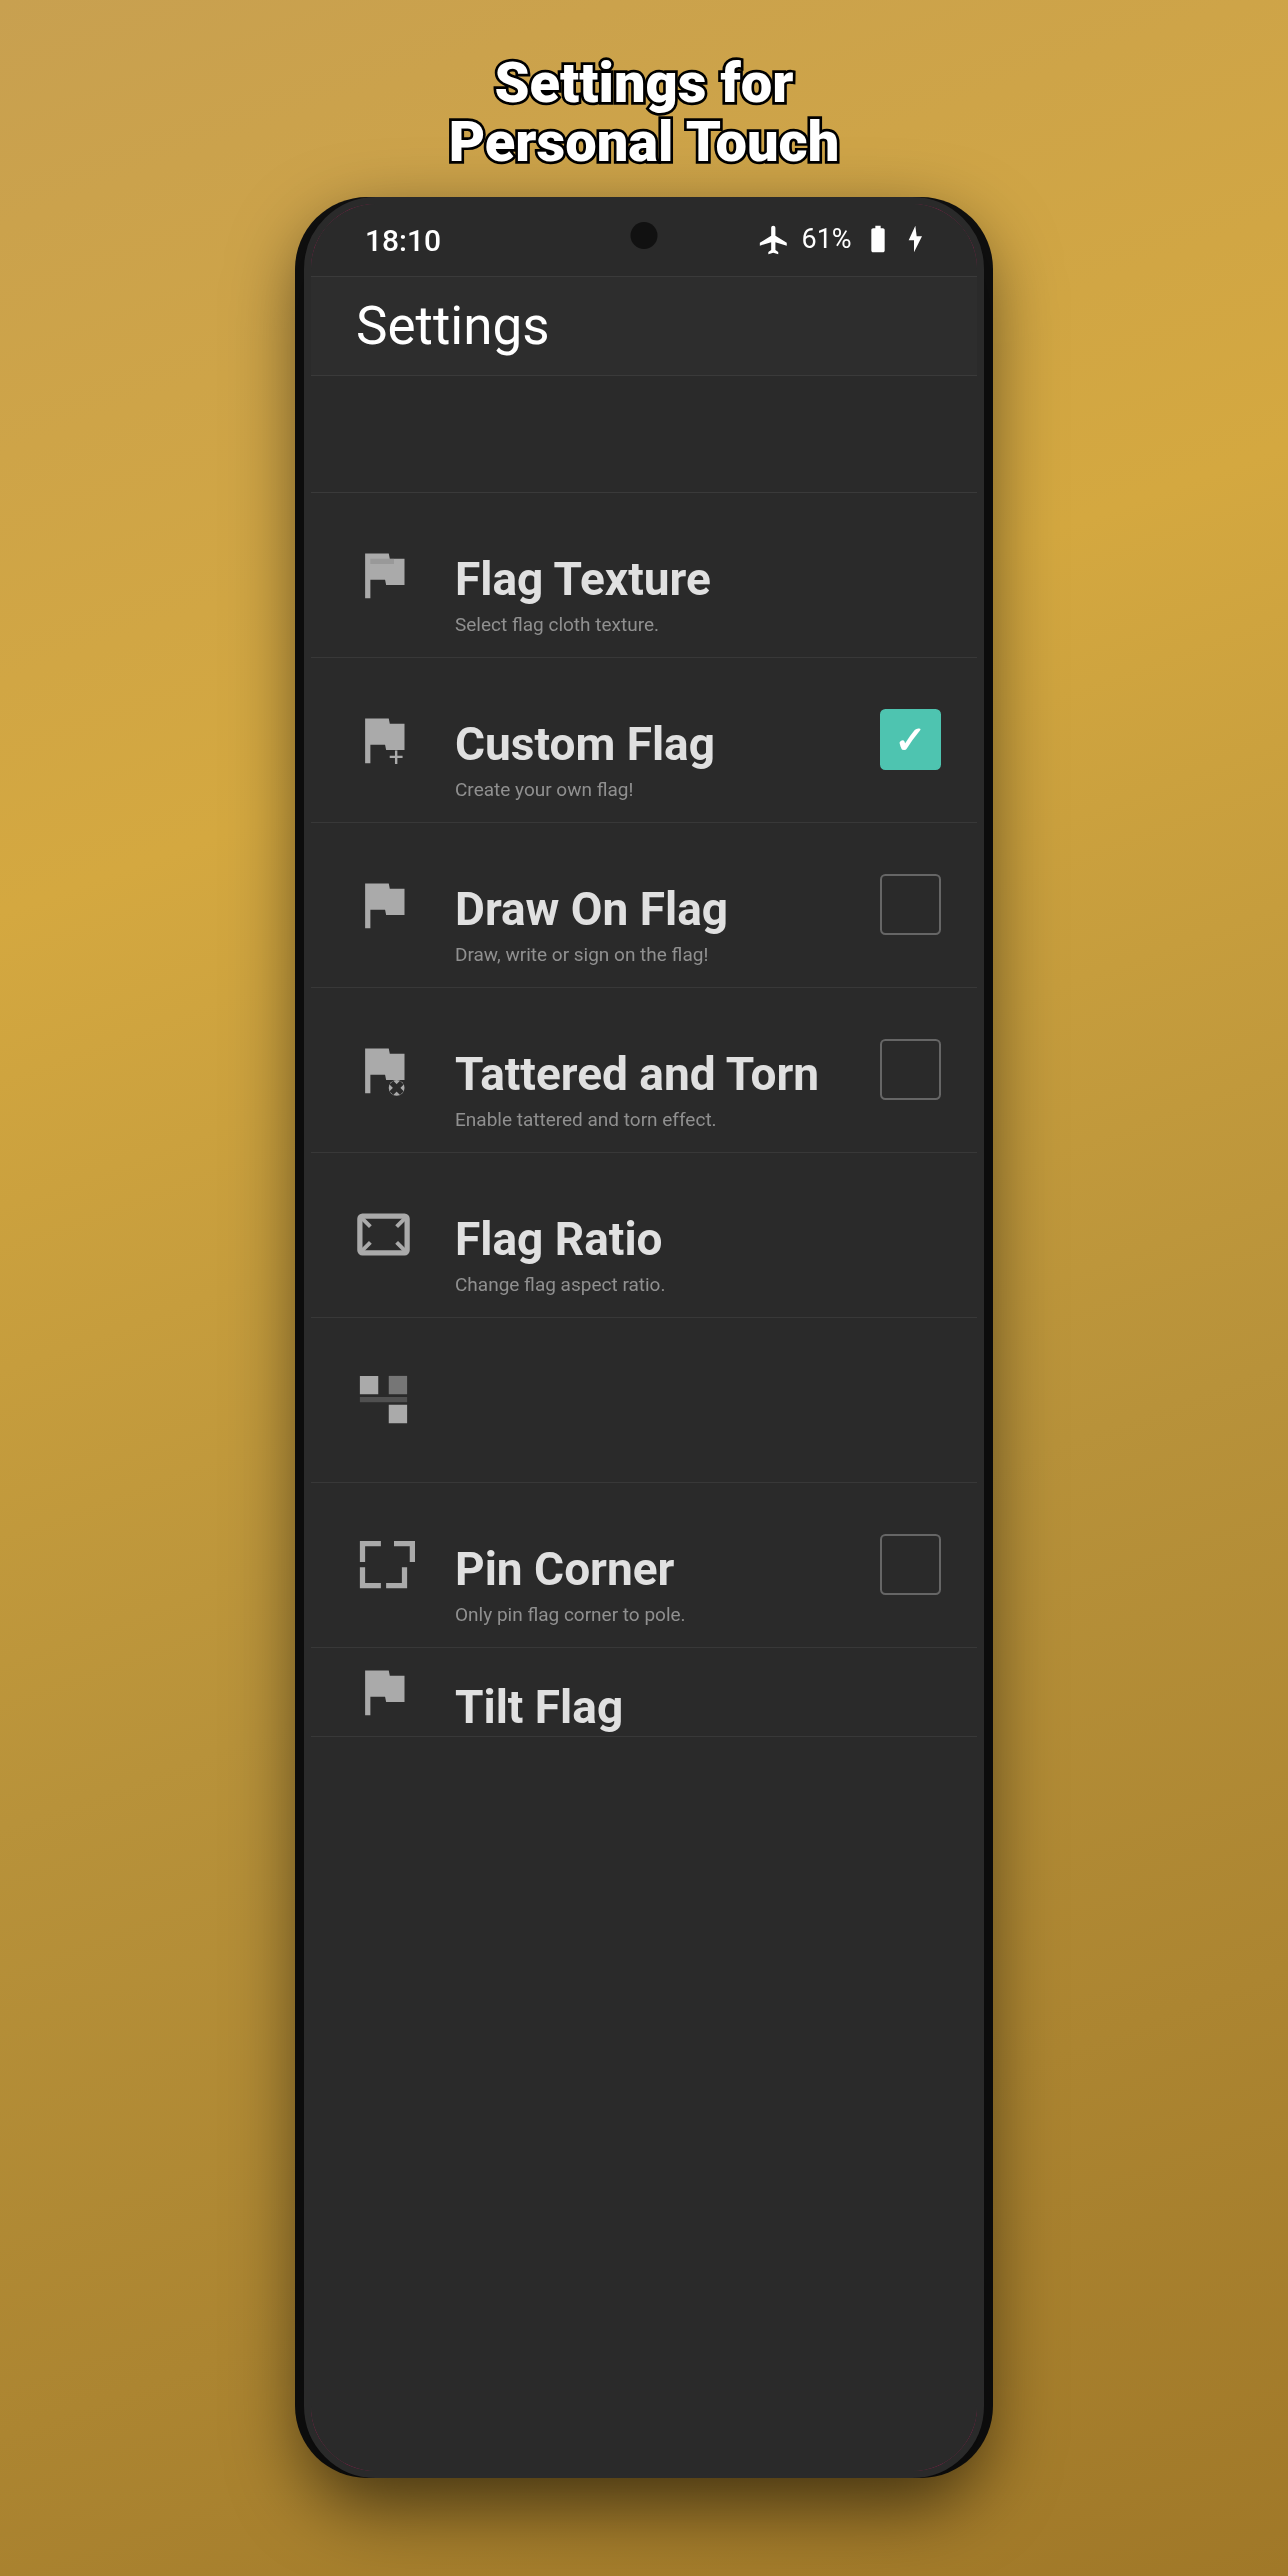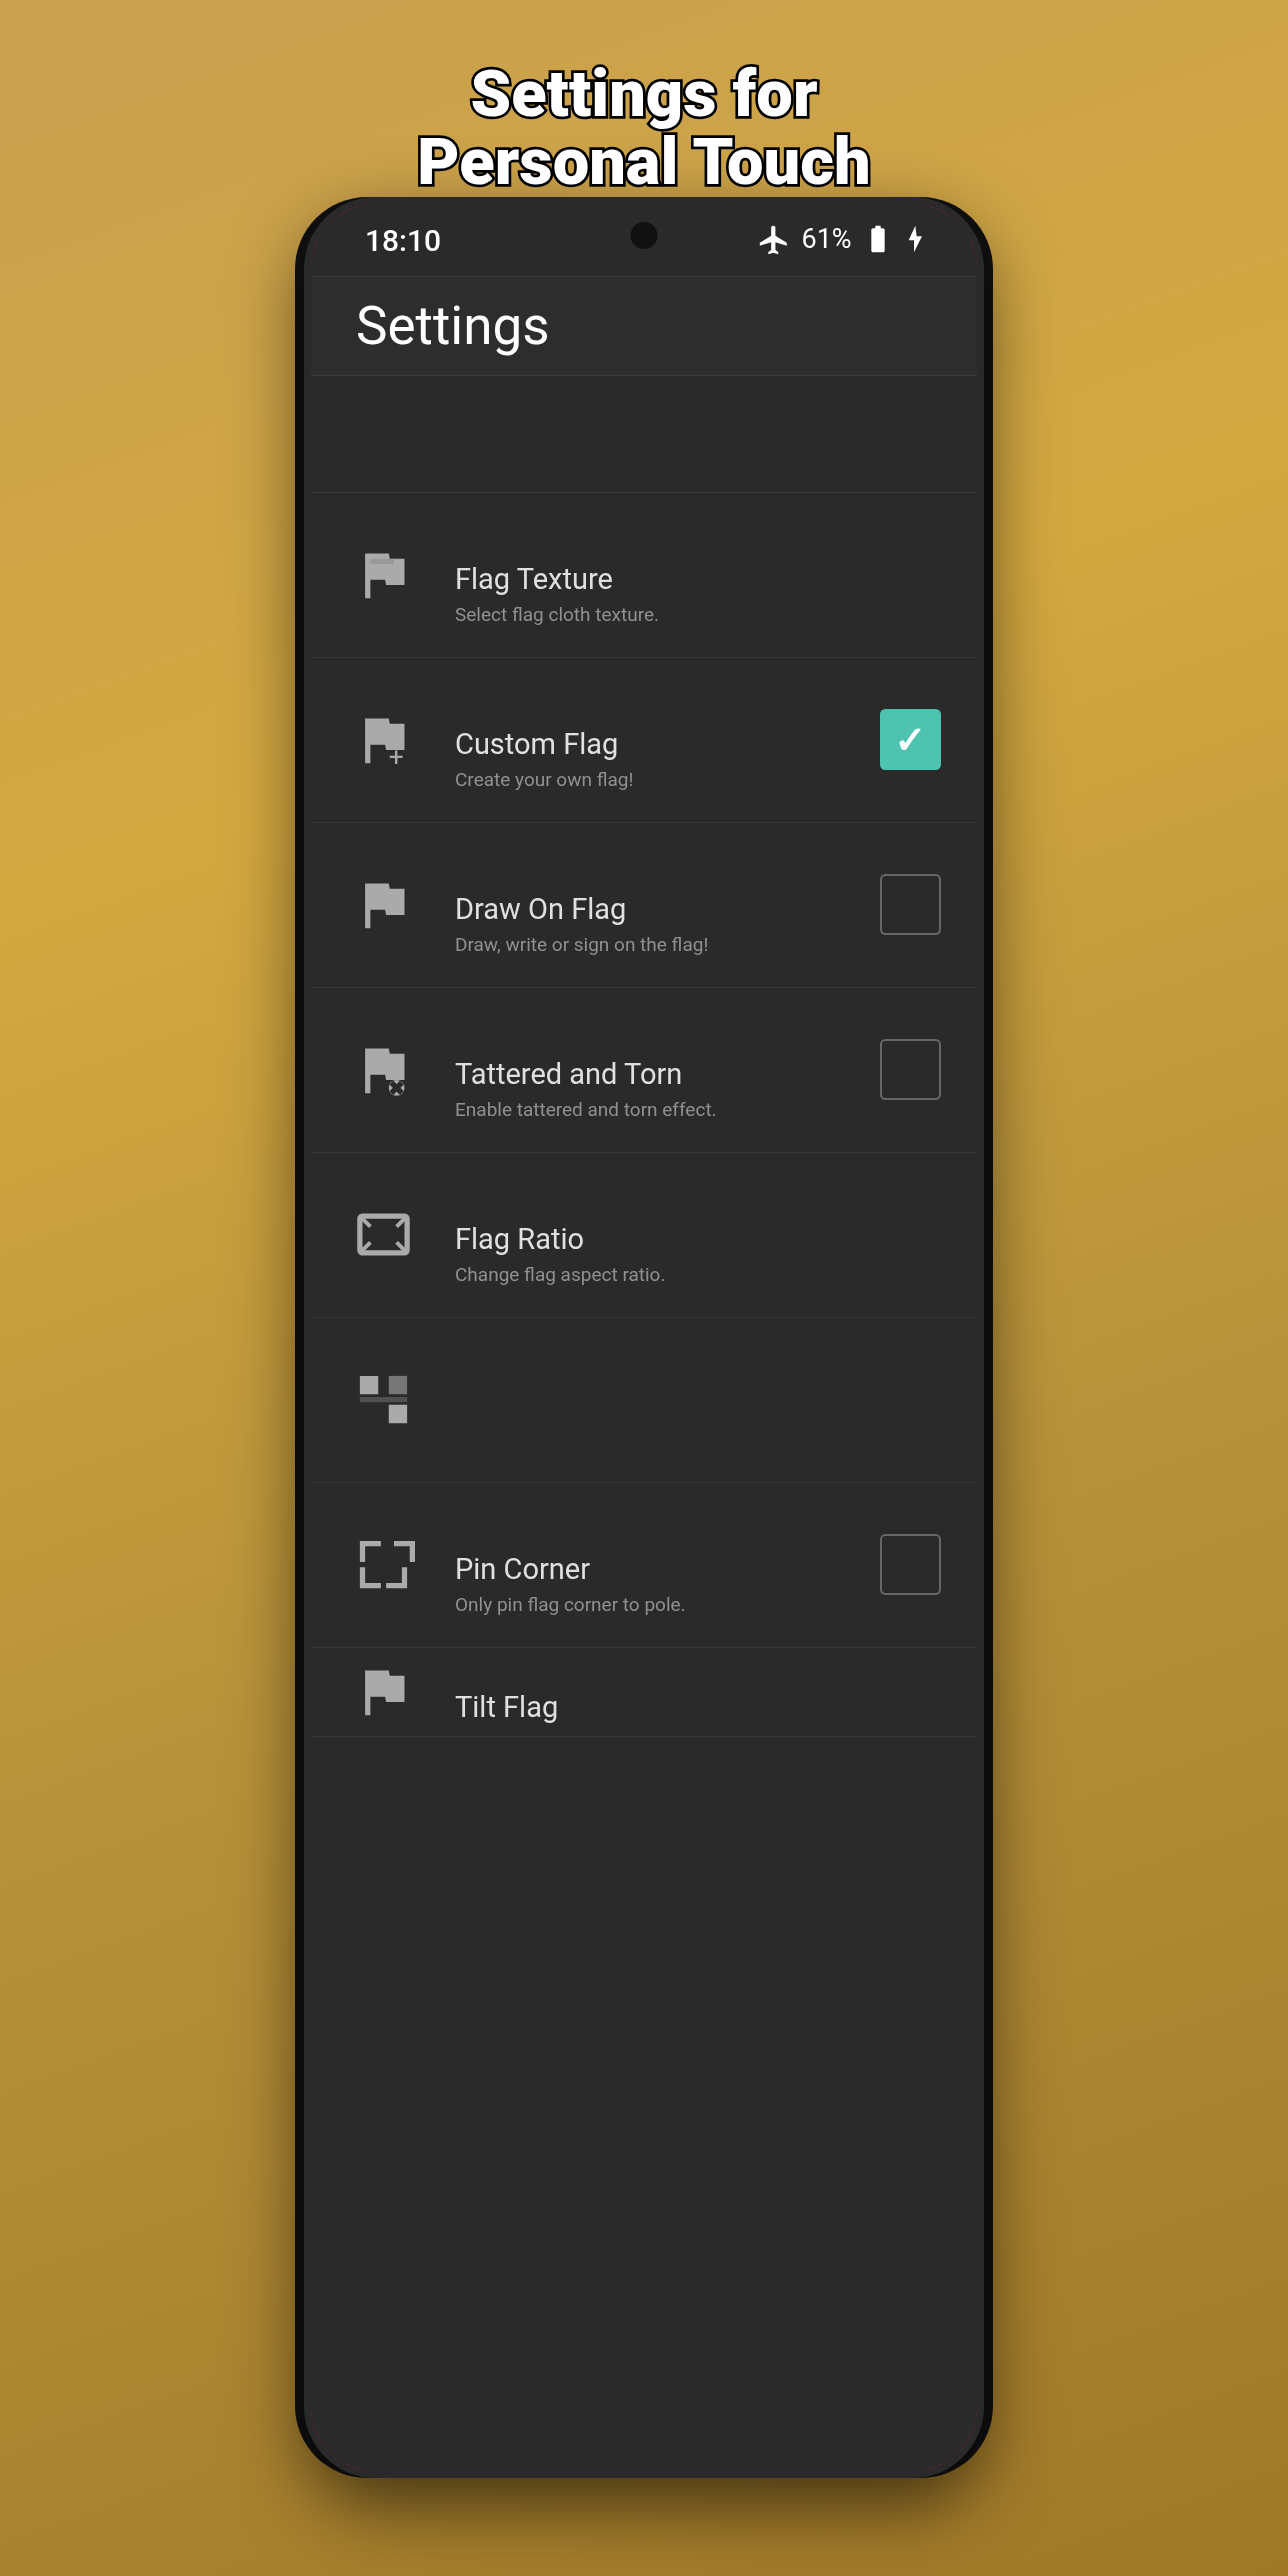--- a/index.html
+++ b/index.html
@@ -11,25 +11,25 @@
       display: flex;
       align-items: center;
       justify-content: center;
       font-family: 'Roboto', Arial, sans-serif;
       position: relative;
       overflow: hidden;
     }
 
     .page-title {
       position: absolute;
-      top: 60px;
+      top: 54px;
       left: 50%;
       transform: translateX(-50%);
       text-align: center;
-      font-size: 65px;
+      font-size: 56px;
       font-weight: 900;
       color: #000;
       -webkit-text-stroke: 5.4px #000;
       paint-order: stroke fill;
       z-index: 10;
       width: 716px;
       line-height: 1.05;
     }
 
     .page-title span {
@@ -159,22 +159,22 @@
       justify-content: center;
       flex-shrink: 0;
     }
 
     .settings-item-text {
       flex: 1;
     }
 
     .settings-item-title {
       color: #e0e0e0;
-      font-size: 29px;
-      font-weight: 400;
+      font-size: 46px;
+      font-weight: 700;
       margin-bottom: 7.2px;
       margin-top: 38px;
     }
 
     .settings-item-subtitle {
       color: #909090;
       font-size: 19px;
       font-weight: 400;
     }
 

